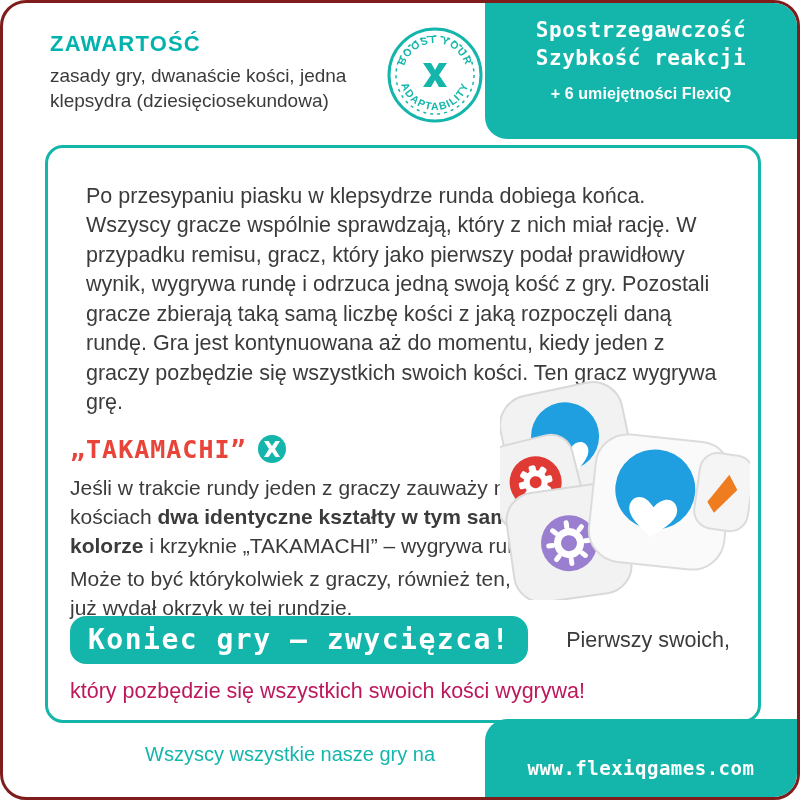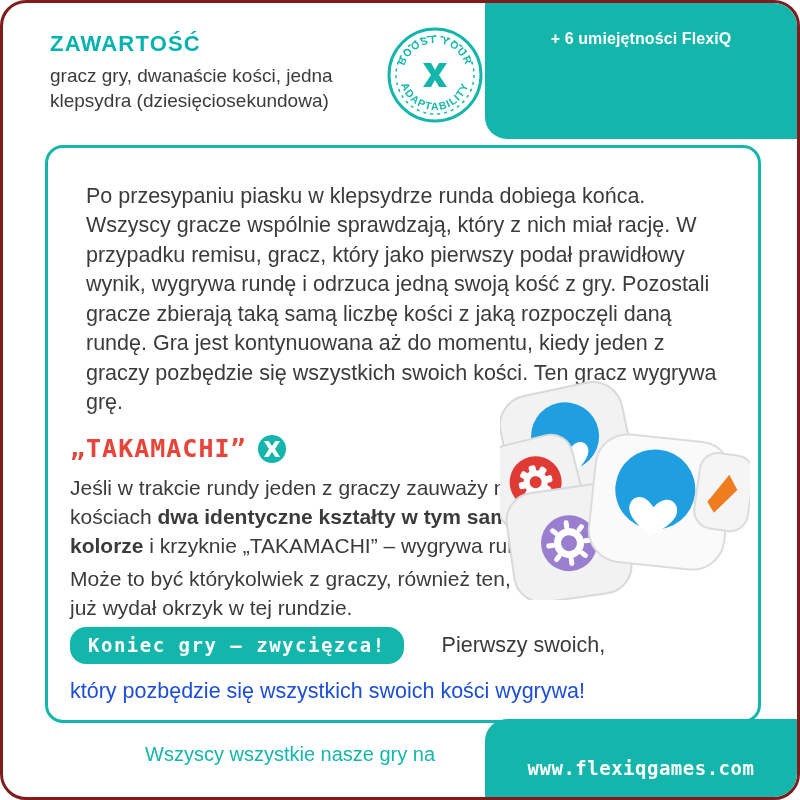--- a/index.html
+++ b/index.html
@@ -108,21 +108,21 @@
   .para {
     color: #3b3b3b;
     font-size: 21.5px;
     line-height: 1.37;
     margin: 16px;
   }
 
   
   .taka-row {
     display: flex;
-    align-items: center;
+    align-items: flex-end;
     margin-bottom: 10px;
   }
   .taka-title {
     color: #e8443a;
     font-family: "DejaVu Sans Mono", monospace;
     font-size: 25px;
     font-weight: bold;
     letter-spacing: 1px;
   }
   .taka-icon {
@@ -156,38 +156,38 @@
     bottom: 56px;
     padding: 0 22px;
     box-sizing: border-box;
     display: flex;
     align-items: center;
   }
   .koniec-badge {
     background: #14b6ab;
     color: #ffffff;
     font-family: "DejaVu Sans Mono", monospace;
-    font-size: 19px;
+    font-size: 28px;
     font-weight: bold;
     letter-spacing: 1.5px;
     padding: 7px 18px 8px 18px;
     border-radius: 16px;
     white-space: nowrap;
   }
   .koniec-tail {
     color: #3b3b3b;
     font-size: 21.5px;
     margin-left: 38px;
     white-space: nowrap;
   }
   .koniec-last {
     position: absolute;
     left: 22px;
     bottom: 16px;
-    color: #1d4ed8;
+    color: #be185d;
     font-size: 21.5px;
   }
 
   
   .footer {
     position: absolute;
     left: 0;
     right: 0;
     bottom: 0;
     height: 78px;
@@ -219,21 +219,21 @@
 </style>
 </head>
 <body>
 
 <div class="page">
 
   <div class="top">
 
     <div class="top-left">
       <div class="zawartosc-title">ZAWARTOŚĆ</div>
-      <div class="zawartosc-body">gracz gry, dwanaście kości, jedna klepsydra (dziesięciosekundowa)</div>
+      <div class="zawartosc-body">zasady gry, dwanaście kości, jedna klepsydra (dziesięciosekundowa)</div>
     </div>
 
     <div class="boost-badge">
       <svg viewBox="0 0 96 96" width="96" height="96" aria-hidden="true">
         <circle cx="48" cy="48" r="46" fill="none" stroke="#14b6ab" stroke-width="3"></circle>
         <circle cx="48" cy="48" r="39" fill="none" stroke="#14b6ab" stroke-width="1.5" stroke-dasharray="3 4"></circle>
         <path id="arcTop" d="M 16 48 A 32 32 0 0 1 80 48" fill="none"></path>
         <path id="arcBot" d="M 13 48 A 35 35 0 0 0 83 48" fill="none"></path>
         <text font-family="Liberation Sans, sans-serif" font-size="10.5" font-weight="bold" fill="#14b6ab" letter-spacing="1.2">
           <textPath href="#arcTop" startOffset="50%" text-anchor="middle">BOOST YOUR</textPath>
@@ -241,20 +241,24 @@
         <text font-family="Liberation Sans, sans-serif" font-size="10.5" font-weight="bold" fill="#14b6ab" letter-spacing="1.2">
           <textPath href="#arcBot" startOffset="50%" text-anchor="middle">ADAPTABILITY</textPath>
         </text>
         <g transform="translate(48,48)">
           <path d="M -12 -12 L -4 -12 L 0 -5 L 4 -12 L 12 -12 L 4 0 L 12 12 L 4 12 L 0 5 L -4 12 L -12 12 L -4 0 Z" fill="#14b6ab"></path>
         </g>
       </svg>
     </div>
 
     <div class="top-right">
+      <div class="big">
+        <div>Spostrzegawczość</div>
+        <div>Szybkość reakcji</div>
+      </div>
       <div class="plus">+ 6 umiejętności FlexiQ</div>
     </div>
   </div>
 
   <div class="card">
 
     <p class="para">Po przesypaniu piasku w klepsydrze runda dobiega końca. Wszyscy gracze wspólnie sprawdzają, który z nich miał rację. W przypadku remisu, gracz, który jako pierwszy podał prawidłowy wynik, wygrywa rundę i odrzuca jedną swoją kość z gry. Pozostali gracze zbierają taką samą liczbę kości z jaką rozpoczęli daną rundę. Gra jest kontynuowana aż do momentu, kiedy jeden z graczy pozbędzie się wszystkich swoich kości. Ten gracz wygrywa grę.</p>
 
     <div class="taka-row">
       <span class="taka-title">„TAKAMACHI”</span>

